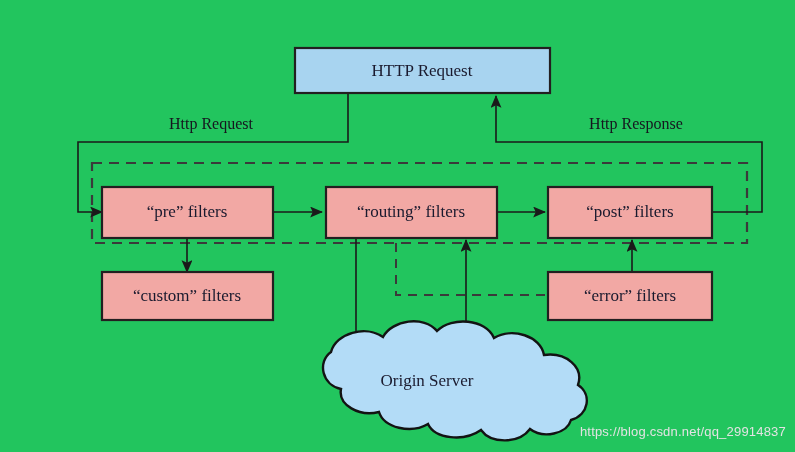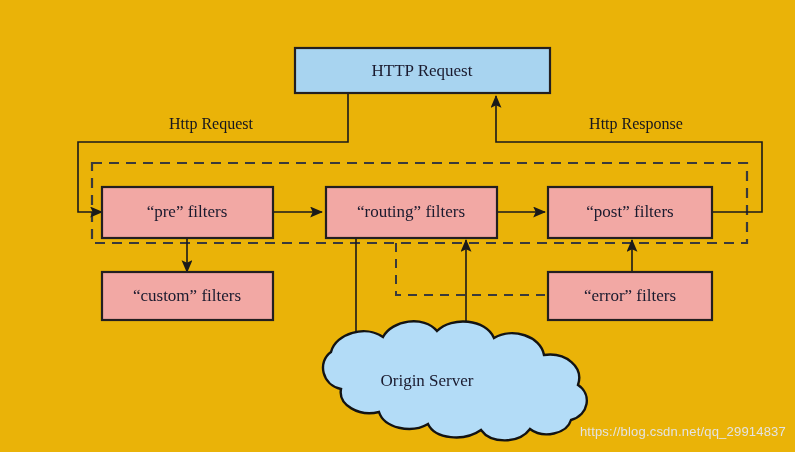--- a/index.html
+++ b/index.html
@@ -8,21 +8,21 @@
     padding: 0;
     background: #ffffff;
   }
   body {
     font-family: "Liberation Serif", "DejaVu Serif", serif;
   }
   #diagram-root {
     position: relative;
     width: 795px;
     height: 452px;
-    background: #eab308;
+    background: #22c55e;
     overflow: hidden;
   }
   svg.diagram-canvas {
     position: absolute;
     left: 0;
     top: 0;
     width: 795px;
     height: 452px;
   }
   .node-label {

